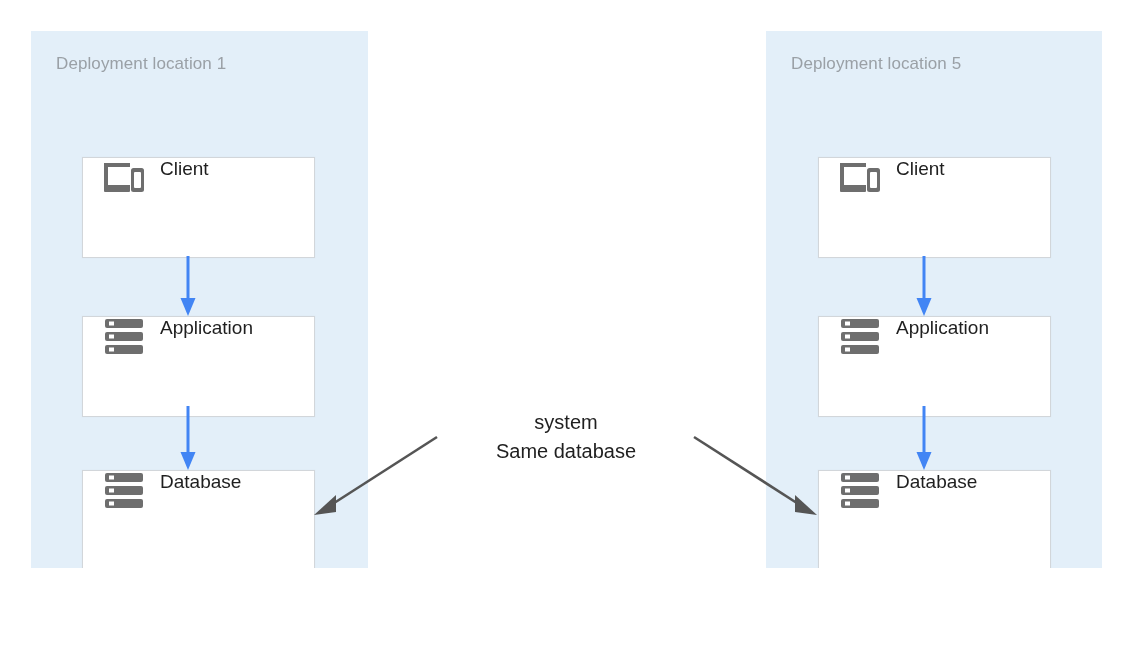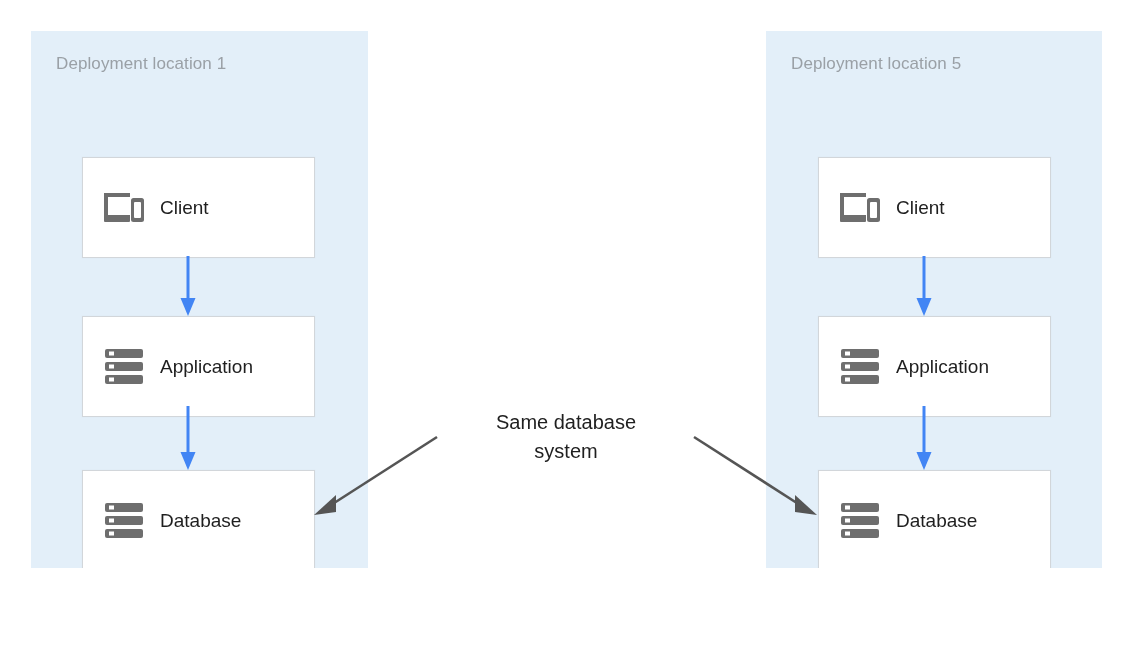--- a/index.html
+++ b/index.html
@@ -39,21 +39,20 @@
 
   
   .node {
     position: absolute;
     width: 233px;
     height: 101px;
     background: #ffffff;
     border: 1px solid #d2d6da;
     box-sizing: border-box;
     display: flex;
-    align-items: center;
     box-shadow: 0 0 0 0.5px rgba(0,0,0,0.02);
   }
   .node-icon {
     width: 44px;
     height: 40px;
     margin-left: 19px;
     margin-right: 14px;
     flex: 0 0 auto;
     display: flex;
     align-items: center;
@@ -230,17 +229,17 @@
       <path d="M314 515 L336 495 L336 512 Z" fill="#555555"></path>
     </g>
 
     <g>
       <line x1="694" y1="437" x2="800" y2="505" stroke="#555555" stroke-width="2.6"></line>
       <path d="M817 515 L795 495 L795 512 Z" fill="#555555"></path>
     </g>
   </svg>
 
   <div id="annotation-label">
+    <span class="ln">system</span>
     <span class="ln">Same database</span>
-    <span class="ln">system</span>
   </div>
 
 </div>
 
 </body></html>

